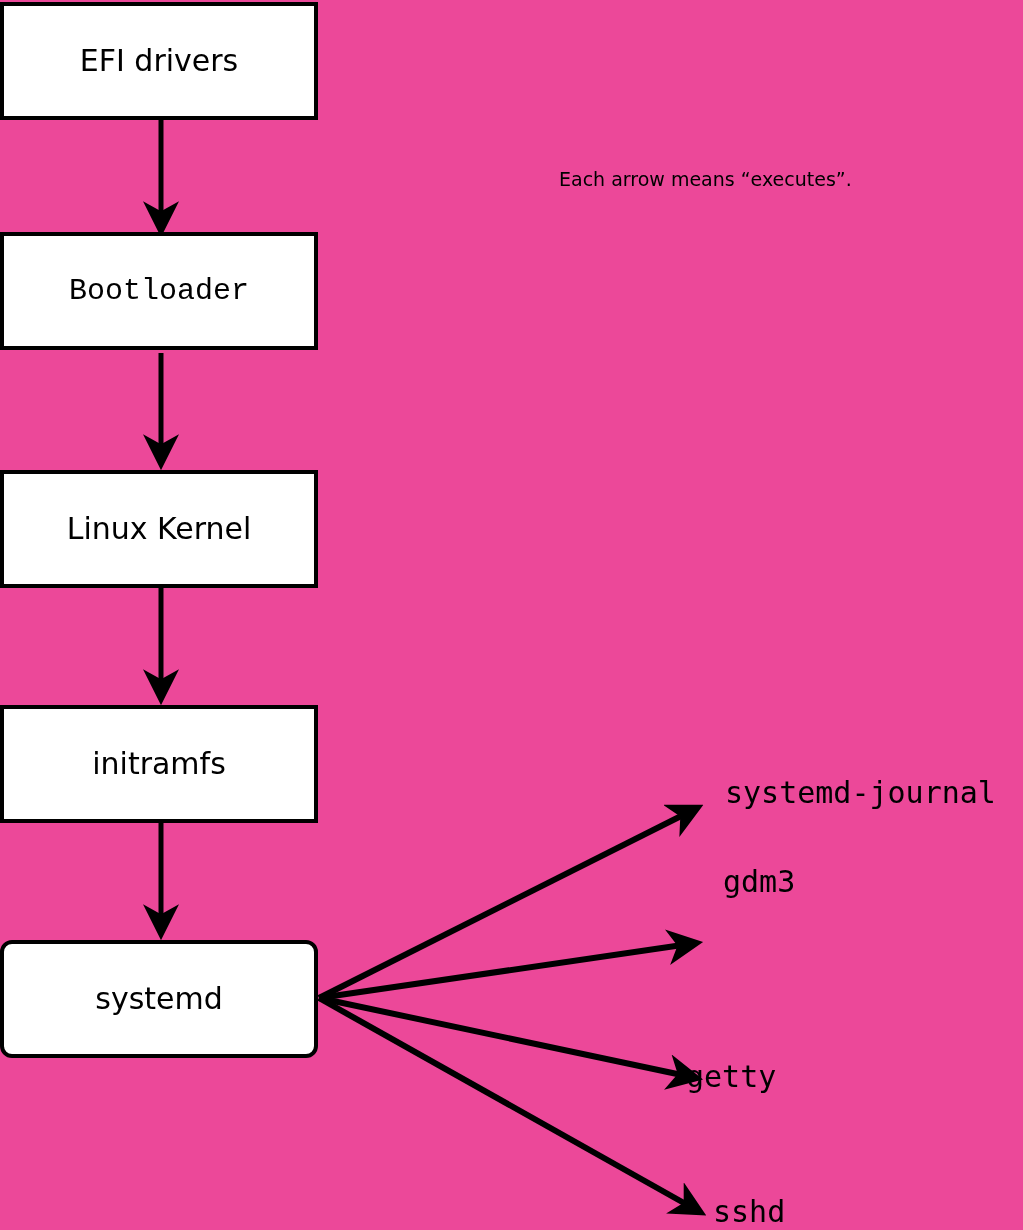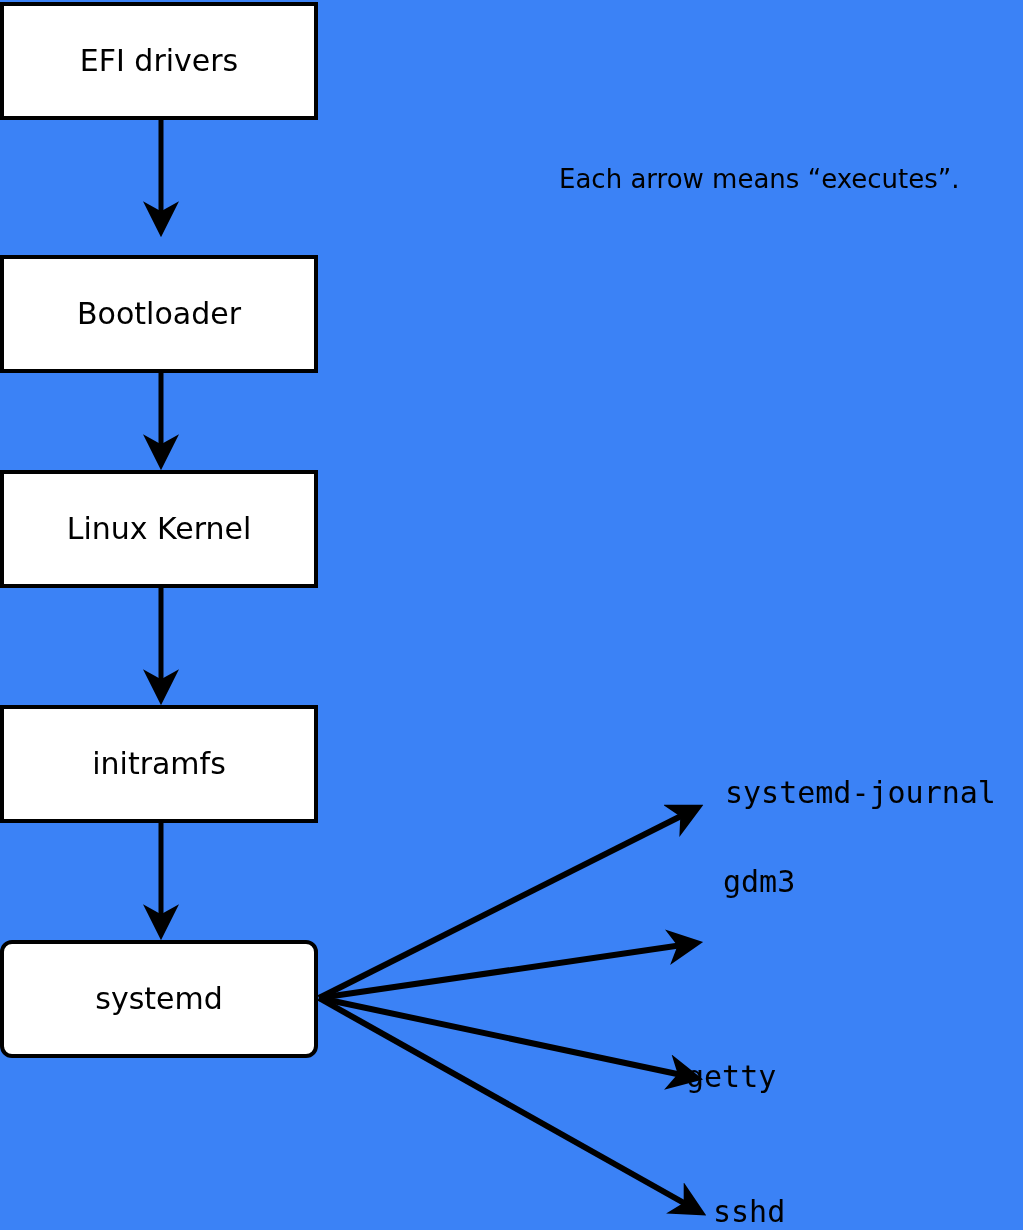--- a/index.html
+++ b/index.html
@@ -4,21 +4,21 @@
 <style>
   html, body {
     margin: 0;
     padding: 0;
     background: #ffffff;
   }
   .stage {
     position: relative;
     width: 1023px;
     height: 1230px;
-    background: #3b82f6;
+    background: #ec4899;
     overflow: hidden;
     font-family: "DejaVu Sans", "Liberation Sans", sans-serif;
     color: #000000;
   }
   .arrows {
     position: absolute;
     left: 0;
     top: 0;
   }
   .node {
@@ -35,21 +35,21 @@
   }
   .node-label {
     font-size: 30px;
     line-height: 1;
     white-space: nowrap;
   }
   .caption {
     position: absolute;
     left: 559px;
     top: 160px;
-    font-size: 26px;
+    font-size: 19px;
     line-height: 38px;
     white-space: nowrap;
   }
   .spawn-label {
     position: absolute;
     font-family: "DejaVu Sans Mono", "Liberation Mono", monospace;
     font-size: 30px;
     line-height: 36px;
     white-space: nowrap;
   }
@@ -73,21 +73,21 @@
 
     <line x1="319" y1="998" x2="697" y2="808" stroke="#000000" stroke-width="6" marker-end="url(#ah)"></line>
     <line x1="319" y1="998" x2="696" y2="943" stroke="#000000" stroke-width="6" marker-end="url(#ah)"></line>
     <line x1="319" y1="998" x2="696" y2="1078" stroke="#000000" stroke-width="6" marker-end="url(#ah)"></line>
     <line x1="319" y1="998" x2="700" y2="1212" stroke="#000000" stroke-width="6" marker-end="url(#ah)"></line>
   </svg>
 
   <div class="node" style="top: 2px;">
     <span class="node-label">EFI drivers</span>
   </div>
-  <div class="node" style="top: 255px;">
+  <div class="node" style="top: 232px; font-family: Liberation Mono, monospace;">
     <span class="node-label">Bootloader</span>
   </div>
   <div class="node" style="top: 470px; text-align: center;">
     <span class="node-label">Linux Kernel</span>
   </div>
   <div class="node" style="top: 705px;">
     <span class="node-label">initramfs</span>
   </div>
   <div class="node" style="top: 940px; border-radius: 12px;">
     <span class="node-label">systemd</span>

